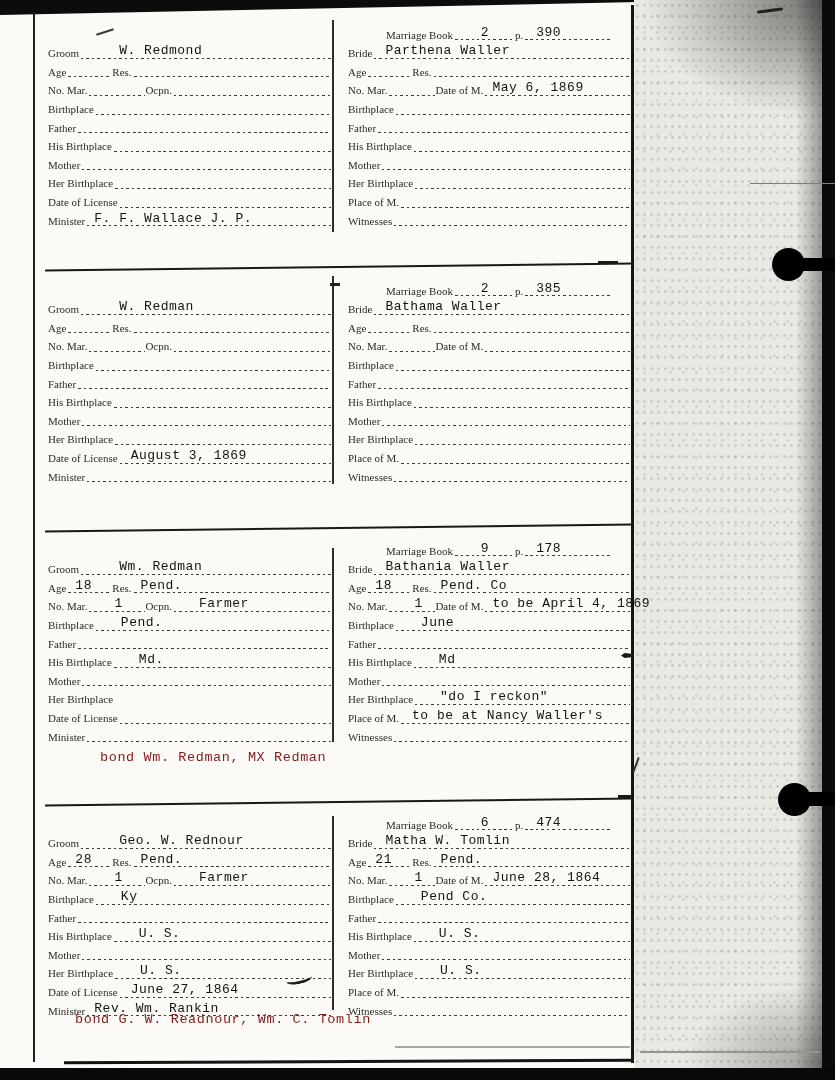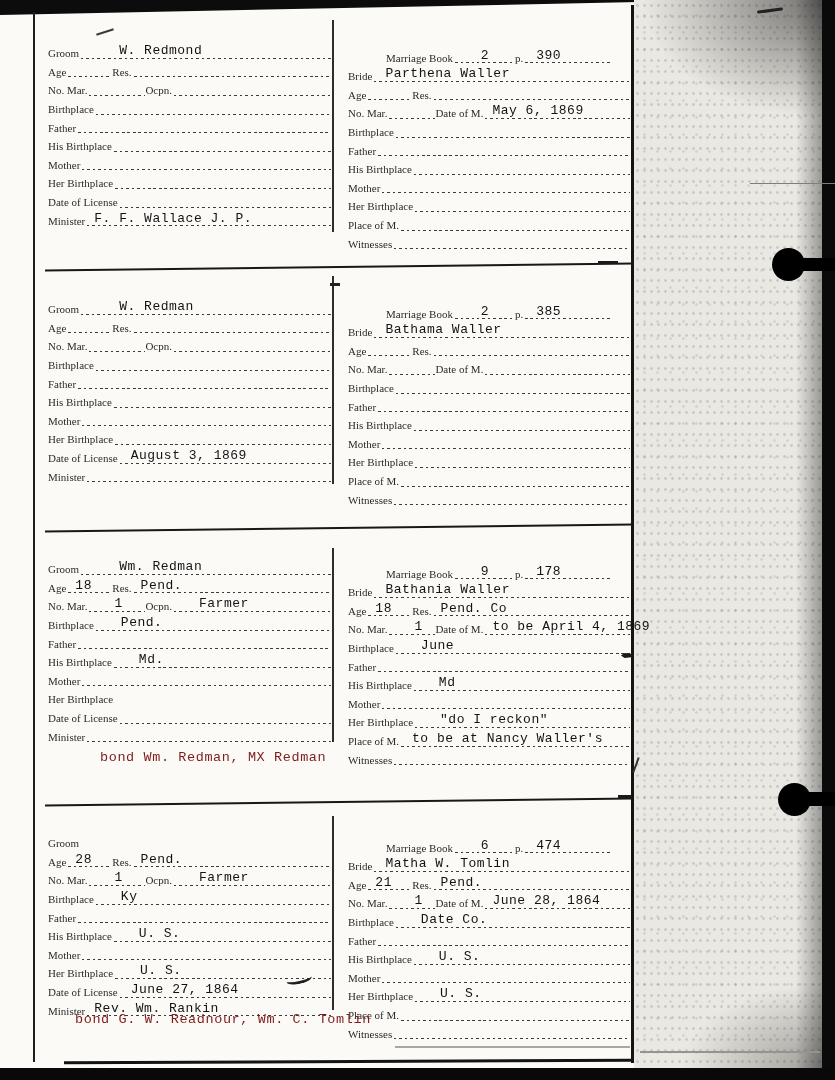--- a/index.html
+++ b/index.html
@@ -47,21 +47,21 @@
        border-radius:60%;transform:rotate(-12deg)}
   .a11{left:330px;top:283px;width:10px;height:3px;background:#222}
 
   
   .card{position:absolute;left:36px;width:598px;}
   .card-0{top:16px;height:250px}
   .card-1{top:272px;height:254px}
   .card-2{top:532px;height:268px}
   .card-3{top:806px;height:256px}
   .left-col{position:absolute;left:12px;top:6px;width:283px;}
-  .right-col{position:absolute;left:312px;top:6px;width:282px;margin-top:23px;}
+  .right-col{position:absolute;left:312px;top:6px;width:282px;}
   .divider{position:absolute;left:296px;top:4px;bottom:42px;width:1.8px;background:#2d2d2d;}
   .card-0 .divider{bottom:34px}
   .card-2 .divider{top:16px;bottom:58px}
   .card-3 .divider{top:10px;bottom:52px}
 
   .row{display:flex;align-items:flex-end;height:18.6px;}
   .spacer{height:18.6px;}
   .lbl{font-size:11px;color:#2b2b2b;white-space:nowrap;padding-right:2px;line-height:12px;}
   .fill{flex:1;position:relative;height:100%;
         background:repeating-linear-gradient(90deg,#3b3b3b 0 2.5px,transparent 2.5px 5.5px) left bottom/100% 1.3px no-repeat;}
@@ -568,20 +568,23 @@
     <div class="bond">bond Wm. Redman, MX Redman</div>
   </div>
 
   <div class="card card-3">
     <div class="divider"></div>
 
     <div class="left-col">
       <div class="spacer"></div>
       <div class="row">
         <span class="lbl">Groom</span>
+        <span class="fill">
+          <span class="typed t3">Geo. W. Rednour</span>
+        </span>
       </div>
       <div class="row">
         <span class="lbl">Age</span>
         <span class="fill w44">
           <span class="typed t0">28</span>
         </span>
         <span class="lbl">Res.</span>
         <span class="fill">
           <span class="typed t0">Pend.</span>
         </span>
@@ -674,21 +677,21 @@
           <span class="typed t2">1</span>
         </span>
         <span class="lbl">Date of M.</span>
         <span class="fill">
           <span class="typed t0">June 28, 1864</span>
         </span>
       </div>
       <div class="row">
         <span class="lbl">Birthplace</span>
         <span class="fill">
-          <span class="typed t2">Date Co.</span>
+          <span class="typed t2">Pend Co.</span>
         </span>
       </div>
       <div class="row">
         <span class="lbl">Father</span>
         <span class="fill">
           <span class="typed t1"></span>
         </span>
       </div>
       <div class="row">
         <span class="lbl">His Birthplace</span>

